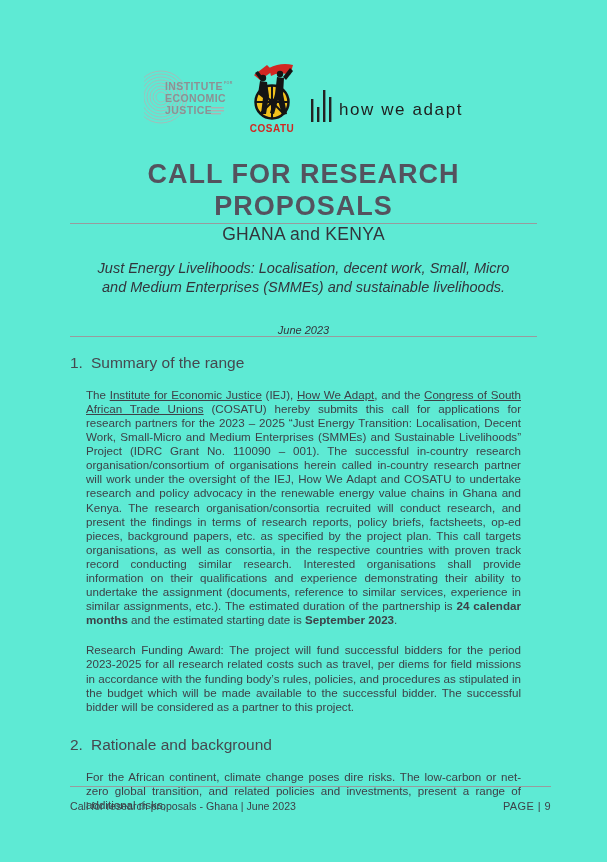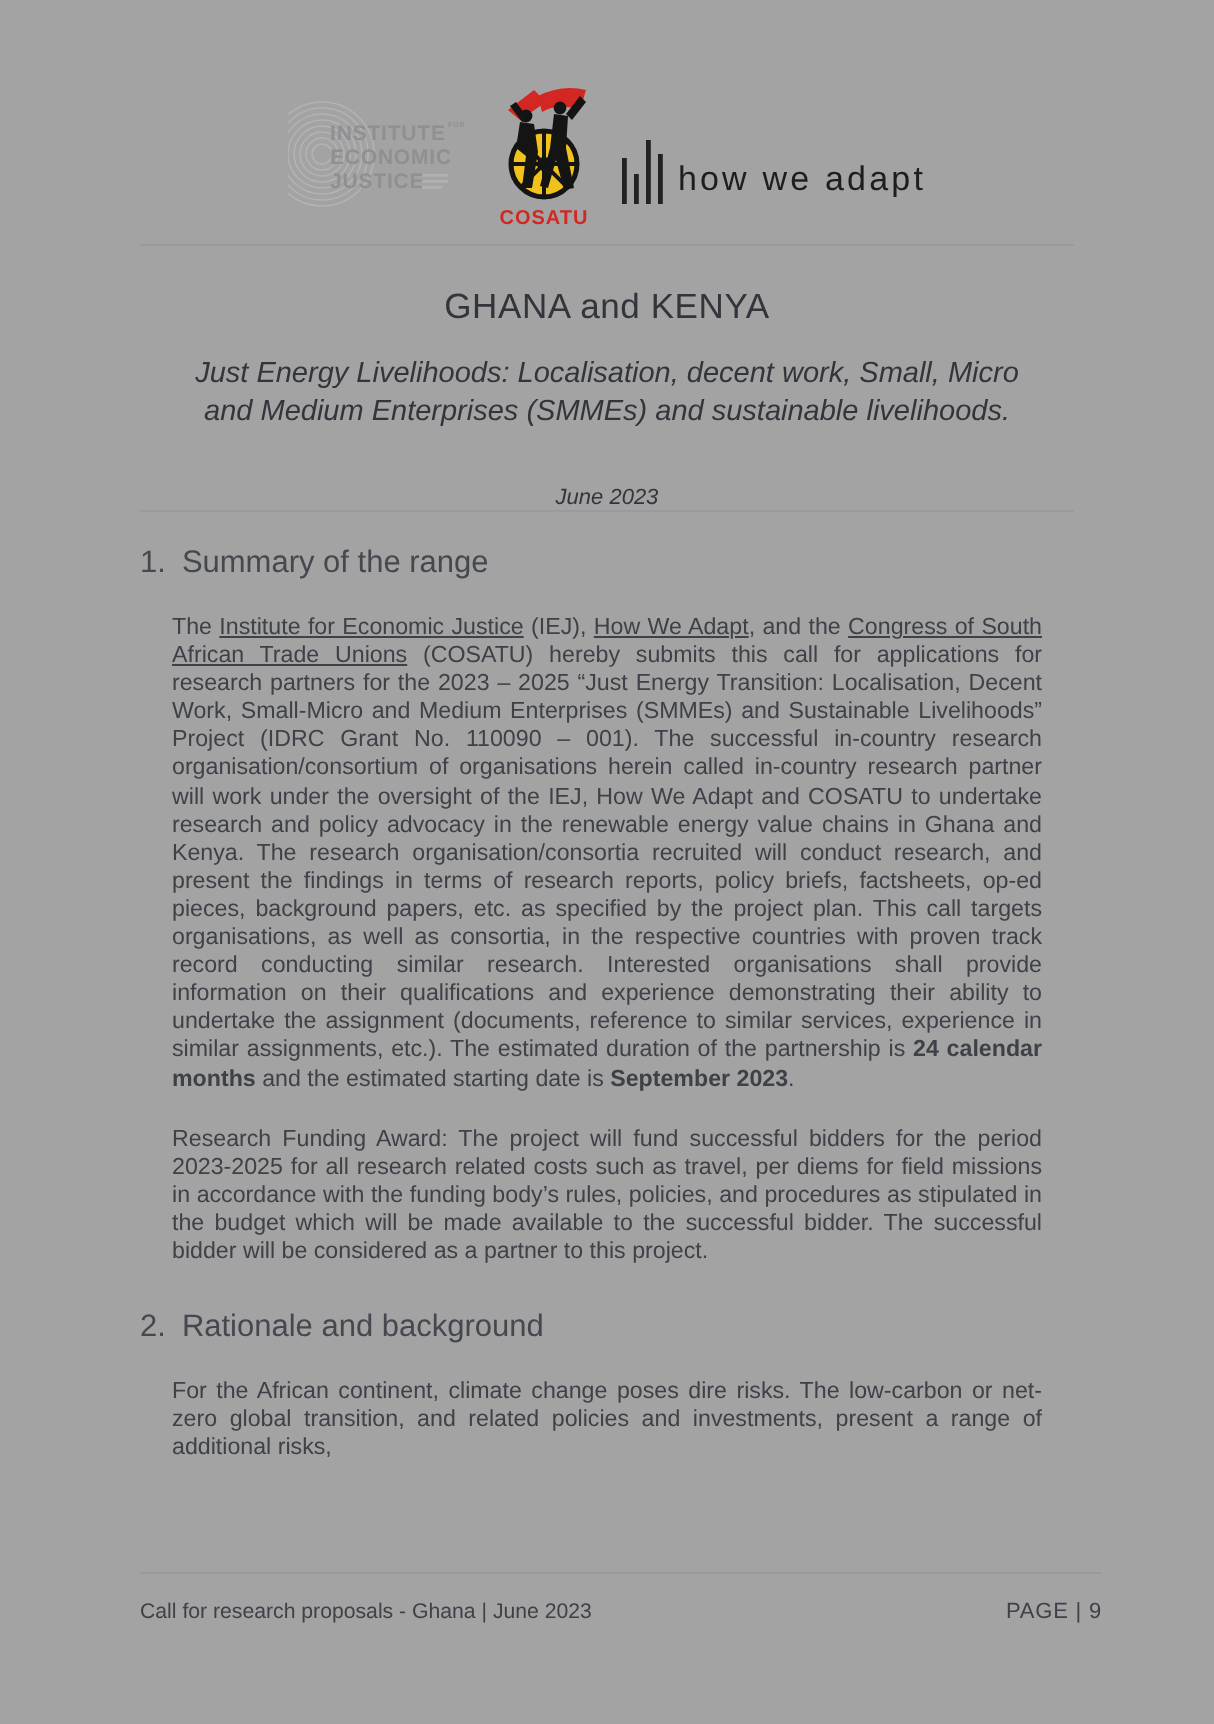--- a/index.html
+++ b/index.html
@@ -1,23 +1,23 @@
 <!DOCTYPE html>
 <html><head>
 <meta charset="utf-8">
 <style>
   html, body { margin: 0; padding: 0; background: #e8e8e8; }
   .page {
     position: relative;
     width: 607px;
     height: 862px;
     margin: 0 auto;
-    background: #a3a3a3;
+    background: #5eead4;
     box-sizing: border-box;
-    padding: 36px 70px 0 70px;
+    padding: 56px 70px 0 70px;
     font-family: "Liberation Sans", sans-serif;
     color: #3e4148;
     overflow: hidden;
   }
 
   
   .logo-row {
     display: flex;
     justify-content: center;
     align-items: center;
@@ -55,21 +55,20 @@
   hr.rule {
     border: none;
     border-top: 1px solid #999a9d;
     margin: 0;
   }
   .rule-top { margin-top: 23px; }
   .rule-mid { margin-top: 24px; }
 
   
   .countries {
-    margin-top: 20px;
     text-align: center;
     font-size: 17.5px;
     color: #33353c;
     letter-spacing: 0.3px;
   }
   .subtitle {
     margin: 14px auto 0 auto;
     max-width: 430px;
     text-align: center;
     font-style: italic;
@@ -189,20 +188,21 @@
       <svg width="26" height="36" viewBox="0 0 26 36">
         <rect x="1" y="13" width="2.4" height="23" fill="#222"></rect>
         <rect x="7" y="21" width="2.4" height="15" fill="#222"></rect>
         <rect x="13" y="4" width="2.4" height="32" fill="#222"></rect>
         <rect x="19" y="11" width="2.4" height="25" fill="#222"></rect>
       </svg>
       <span class="hwa-label">how we adapt</span>
     </div>
   </div>
 
+  <h1 class="doc-title">CALL FOR RESEARCH PROPOSALS</h1>
 
   <hr class="rule rule-top">
 
   <div class="countries">GHANA and KENYA</div>
   <div class="subtitle">Just Energy Livelihoods: Localisation, decent work, Small, Micro and Medium Enterprises (SMMEs) and sustainable livelihoods.</div>
   <div class="doc-date">June 2023</div>
 
   <hr class="rule rule-mid">
 
   <section class="sec-1">

